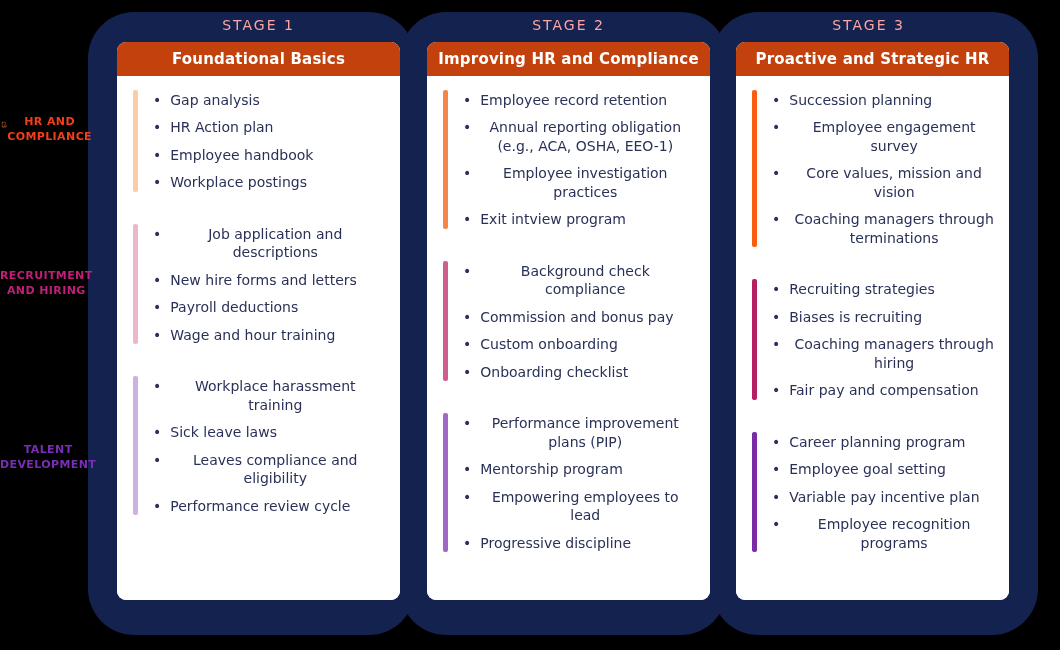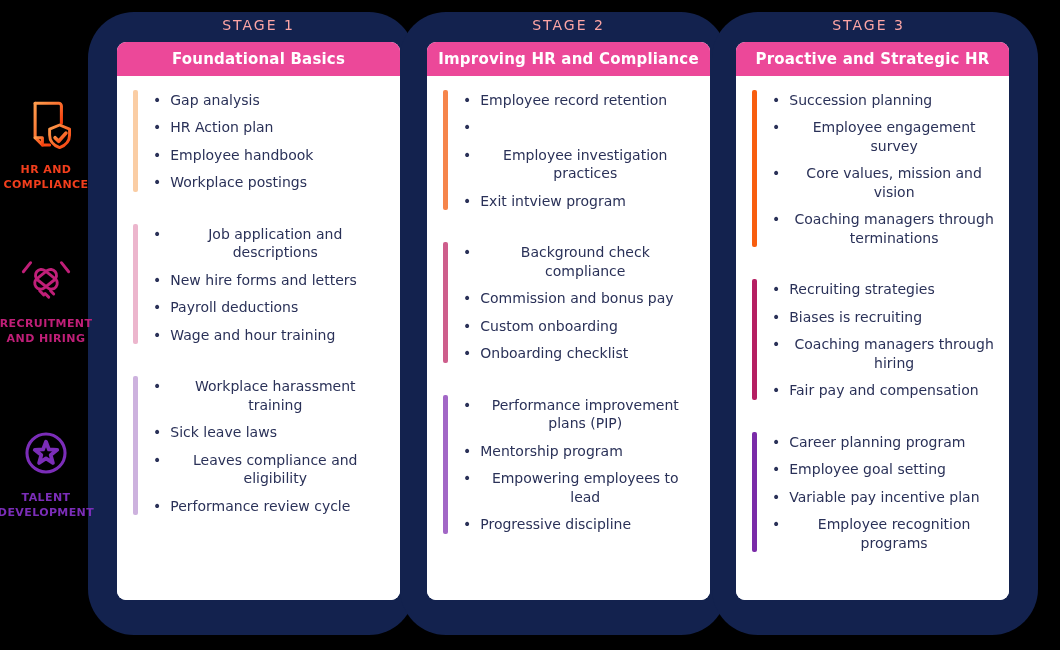--- a/index.html
+++ b/index.html
@@ -22,35 +22,35 @@
   .sl3{left:728px;width:281px;}
   
   .card{
     position:absolute;top:42px;height:558px;border-radius:9px;overflow:hidden;
     display:flex;flex-direction:column;background:#fff;
   }
   .card1{left:117px;width:283px;}
   .card2{left:427px;width:283px;}
   .card3{left:736px;width:273px;}
   .card-header{
-    flex:0 0 34px;background:#ec4899;color:#fff;display:flex;align-items:center;justify-content:center;
+    flex:0 0 34px;background:#c2410c;color:#fff;display:flex;align-items:center;justify-content:center;
     font-weight:bold;font-size:15px;letter-spacing:0.2px;
   }
   .card-body{flex:1;padding:14px 10px 0 16px;background:#fff;}
   .group{display:flex;margin-bottom:32px;}
   .group:last-child{margin-bottom:0;}
   .bar{flex:0 0 5px;border-radius:2px;margin-right:13px;}
   .items{flex:1;padding-top:1px;}
   .item{display:flex;margin-bottom:9px;color:#2A3158;font-size:14px;line-height:1.32;}
   .item:last-child{margin-bottom:0;}
   .blt{margin-right:9px;margin-left:2px;color:#2A3158;}
   .txt{max-width:210px;text-align:center;}
   
   .category{
-    position:absolute;left:0;width:92px;display:flex;flex-direction:column;align-items:center;text-align:center;
+    position:absolute;left:0;width:92px;display:flex;flex-direction:row;align-items:center;text-align:center;
   }
   .cat1{top:96px;}
   .cat2{top:250px;}
   .cat3{top:424px;}
   .cat-icon{width:58px;height:58px;margin-bottom:9px;}
   .cat-label{
     font-weight:bold;font-size:11px;line-height:1.35;letter-spacing:0.4px;text-transform:uppercase;
   }
 </style>
 </head>
@@ -188,20 +188,21 @@
     <div class="card-body">
       <div class="group">
         <div class="bar" style="background: rgb(246, 133, 75);"></div>
         <div class="items">
           <div class="item">
               <span class="blt">•</span>
               <span class="txt">Employee record retention</span>
             </div>
           <div class="item">
               <span class="blt">•</span>
+              <span class="txt">Annual reporting obligation (e.g., ACA, OSHA, EEO-1)</span>
             </div>
           <div class="item">
               <span class="blt">•</span>
               <span class="txt">Employee investigation practices</span>
             </div>
           <div class="item">
               <span class="blt">•</span>
               <span class="txt">Exit intview program</span>
             </div>
         </div>

